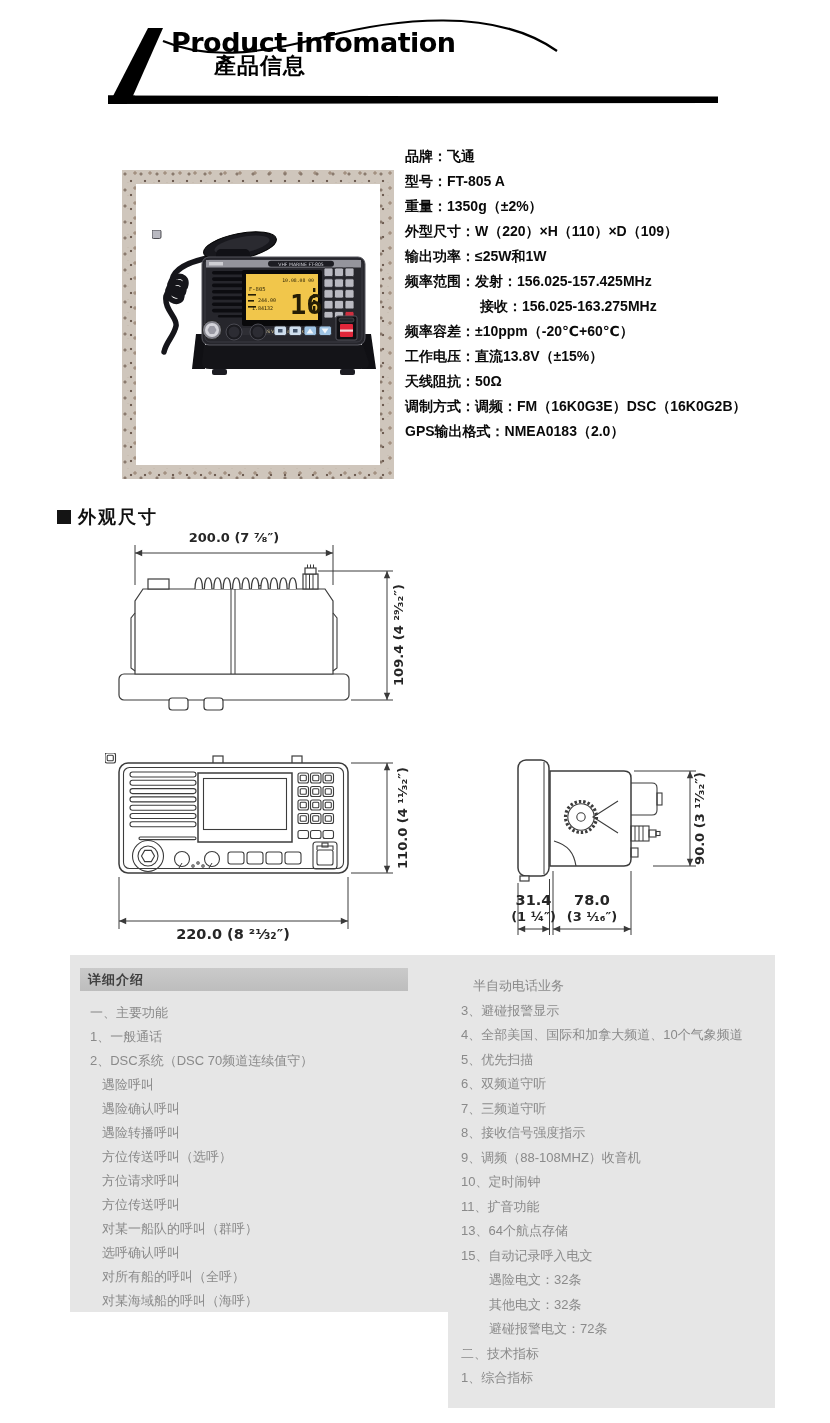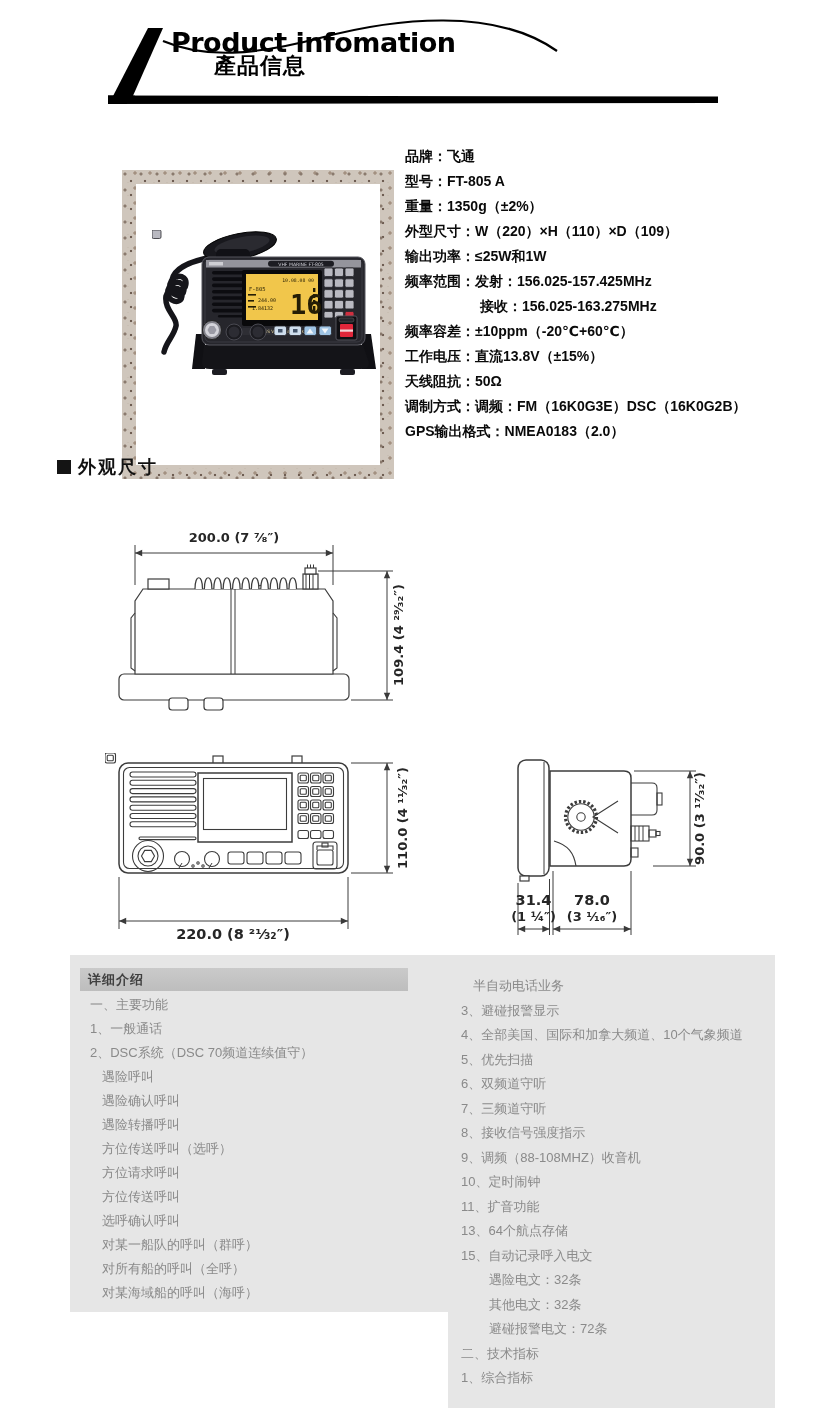--- a/index.html
+++ b/index.html
@@ -28,40 +28,40 @@
     background-size:16px 16px,14px 14px,15px 15px,13px 13px;margin-left:12px;}
   .photo-inner{position:absolute;left:14px;top:14px;right:14px;bottom:14px;background:#fff}
 
   
   .specs{left:405px;top:144px;width:420px;color:#0a0a0a}
   .spec-row{line-height:25px;font-size:14px;font-weight:700;white-space:nowrap}
   .spec-row.ind{padding-left:75px}
   .spec-label{font-weight:700}
 
   
-  .dims-heading{left:57px;top:455px;display:flex;align-items:center;gap:7px}
+  .dims-heading{left:57px;top:505px;display:flex;align-items:center;gap:7px}
   .sq{width:14px;height:14px;background:#141414;display:inline-block}
   .dims-heading span.t{font-size:18px;font-weight:700;color:#111;letter-spacing:2px}
 
   
   svg .ol{fill:#fff;stroke:#3c3c3c;stroke-width:1.2}
   svg .ol14{fill:#fff;stroke:#3c3c3c;stroke-width:1.5}
   svg .oln{fill:none;stroke:#3c3c3c;stroke-width:1.1}
   svg .dl{stroke:#3c3c3c;stroke-width:1;fill:none}
   svg text.dim{font-family:"DejaVu Sans",sans-serif;font-size:13px;font-weight:600;fill:#262626}
   svg text.dimbig{font-family:"DejaVu Sans",sans-serif;font-size:14.5px;font-weight:600;fill:#262626}
 
   
   .panel{background:#e6e6e6;overflow:hidden}
   .panel-left{left:70px;top:955px;width:402px;height:357px}
   .panel-right{left:448px;top:955px;width:327px;height:453px;padding-top:19px;box-sizing:border-box}
   .panel-header{margin:13px 0 0 10px;width:328px;height:23px;box-sizing:border-box;
     background:linear-gradient(180deg,#cacaca,#bdbdbd);color:#3f3f3f;
     font-size:13px;font-weight:700;line-height:23px;padding-left:8px;letter-spacing:1px}
-  .feat-list{margin-top:2px}
+  .feat-list{margin-top:10px}
   .feat{line-height:24px;font-size:13px;color:#8a8a8a;white-space:nowrap}
   .panel-right .feat{line-height:24.5px}
   .panel-left  .feat.i0{padding-left:20px}
   .panel-left  .feat.i1{padding-left:32px}
   .panel-right .feat.i0{padding-left:13px}
   .panel-right .feat.i1{padding-left:25px}
   .panel-right .feat.i2{padding-left:41px}
 
   
   svg text.lcd{font-family:"DejaVu Sans Mono","DejaVu Sans",monospace;fill:#241d05}
@@ -394,22 +394,22 @@
   <div class="feat-list">
       <div class="feat i0">一、主要功能</div>
       <div class="feat i0">1、一般通话</div>
       <div class="feat i0">2、DSC系统（DSC 70频道连续值守）</div>
       <div class="feat i1">遇险呼叫</div>
       <div class="feat i1">遇险确认呼叫</div>
       <div class="feat i1">遇险转播呼叫</div>
       <div class="feat i1">方位传送呼叫（选呼）</div>
       <div class="feat i1">方位请求呼叫</div>
       <div class="feat i1">方位传送呼叫</div>
+      <div class="feat i1">对某一船队的呼叫（群呼）</div>
       <div class="feat i1">选呼确认呼叫</div>
-      <div class="feat i1">对某一船队的呼叫（群呼）</div>
       <div class="feat i1">对所有船的呼叫（全呼）</div>
       <div class="feat i1">对某海域船的呼叫（海呼）</div>
     </div>
 </div>
 
 <div class="abs panel panel-right">
   <div class="feat-list" style="margin-top:0">
       <div class="feat i1">半自动电话业务</div>
       <div class="feat i0">3、避碰报警显示</div>
       <div class="feat i0">4、全部美国、国际和加拿大频道、10个气象频道</div>

